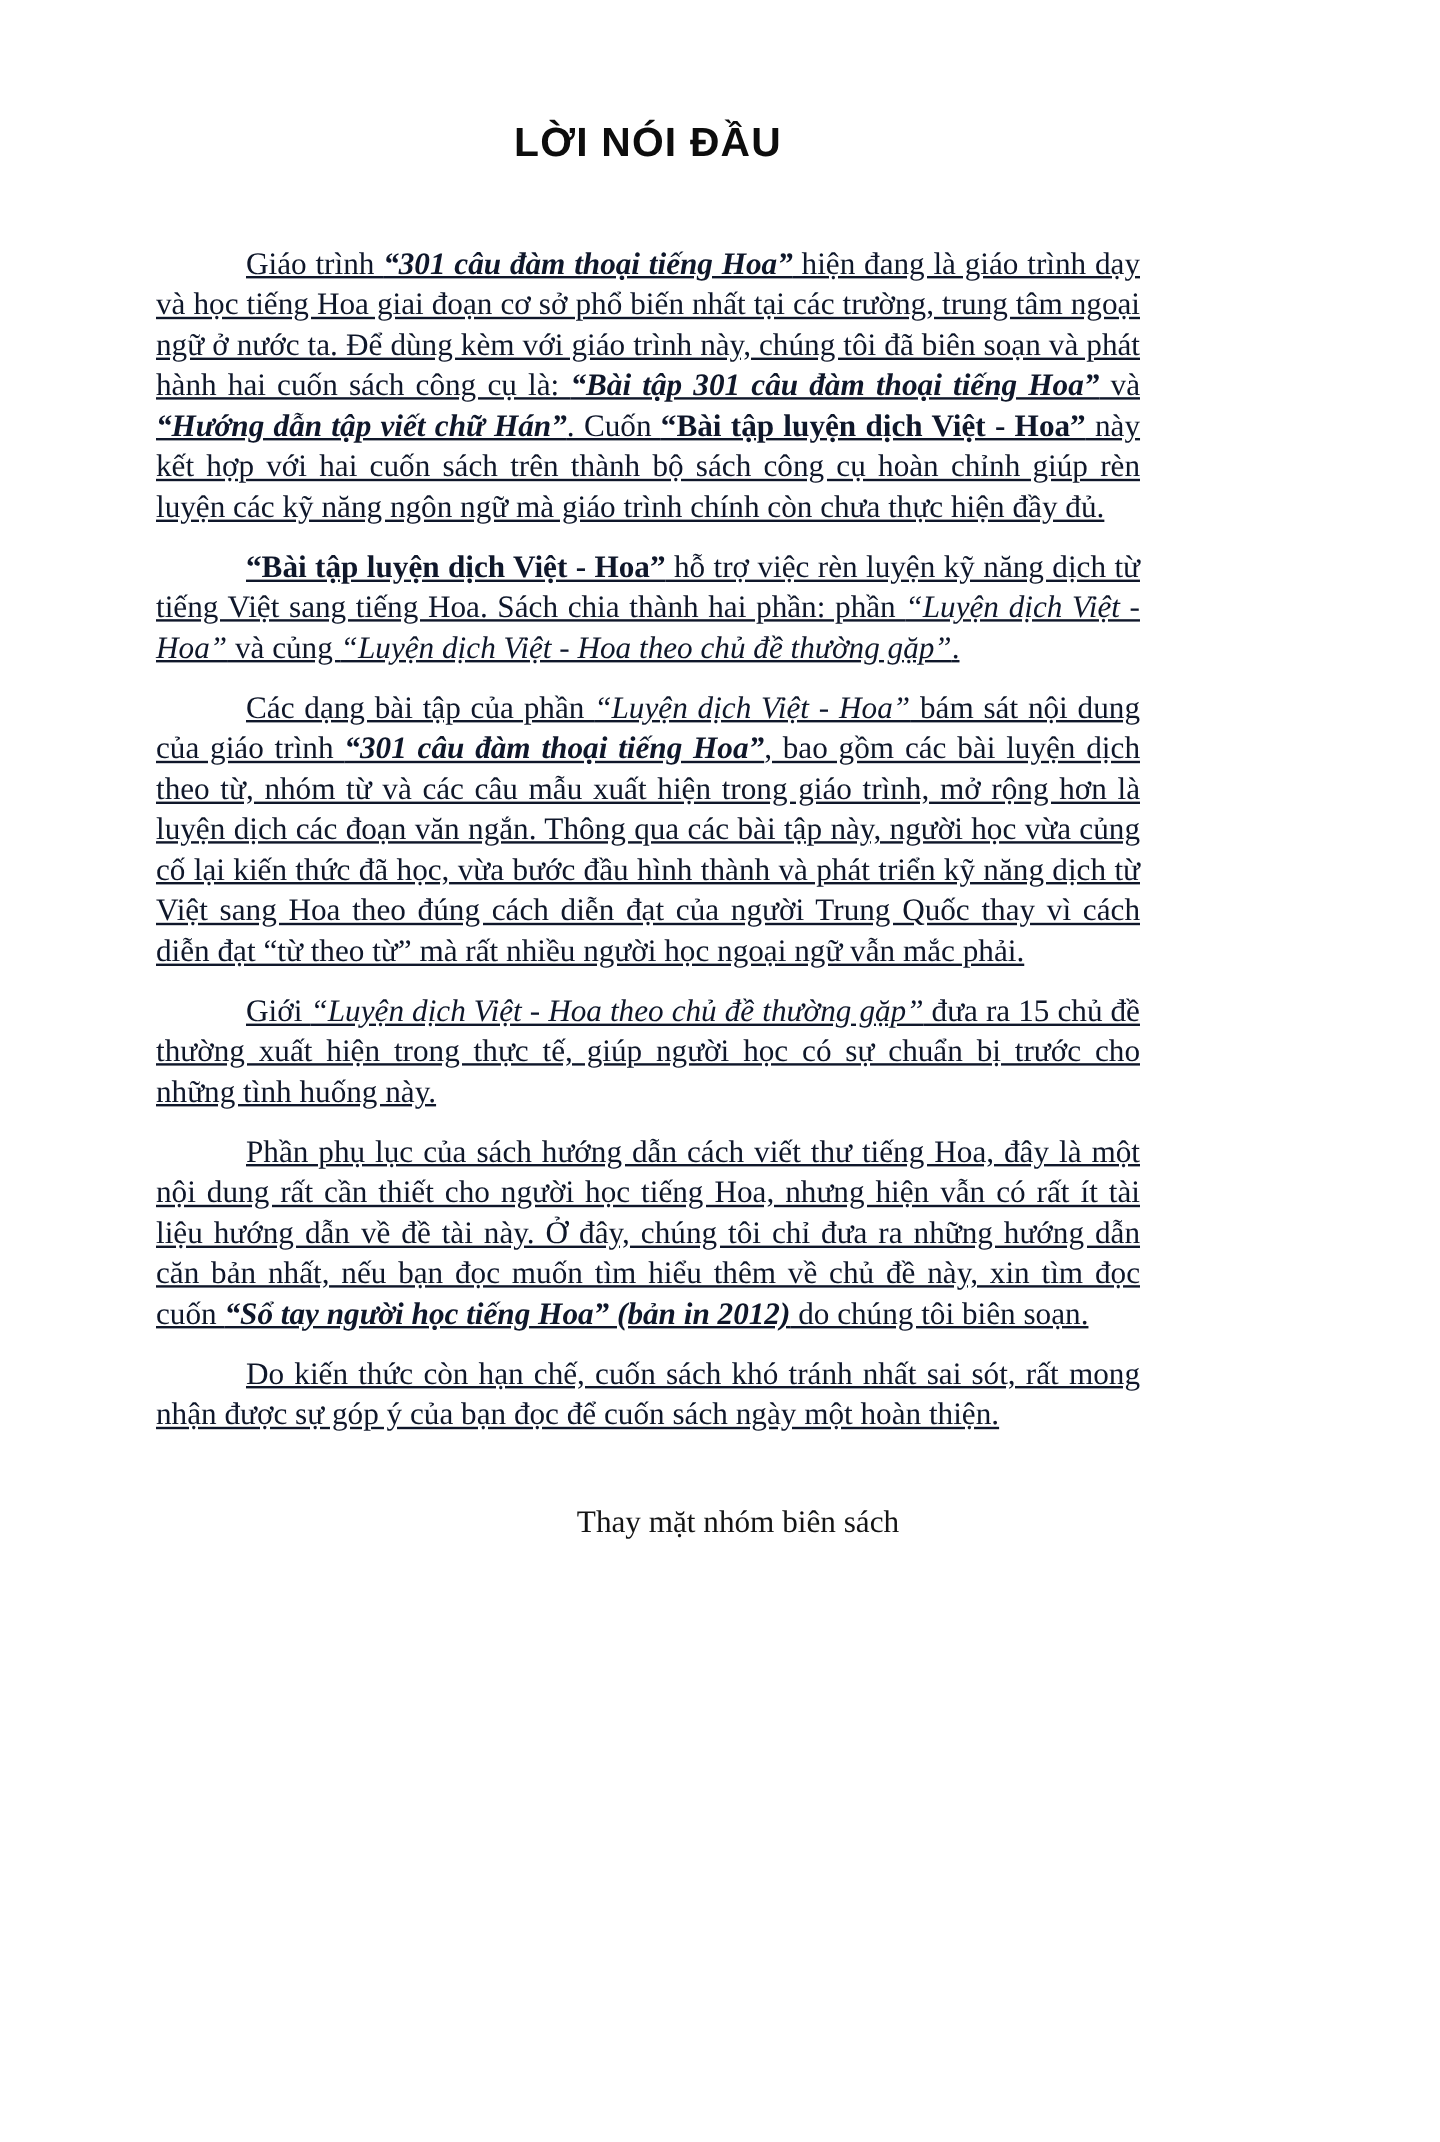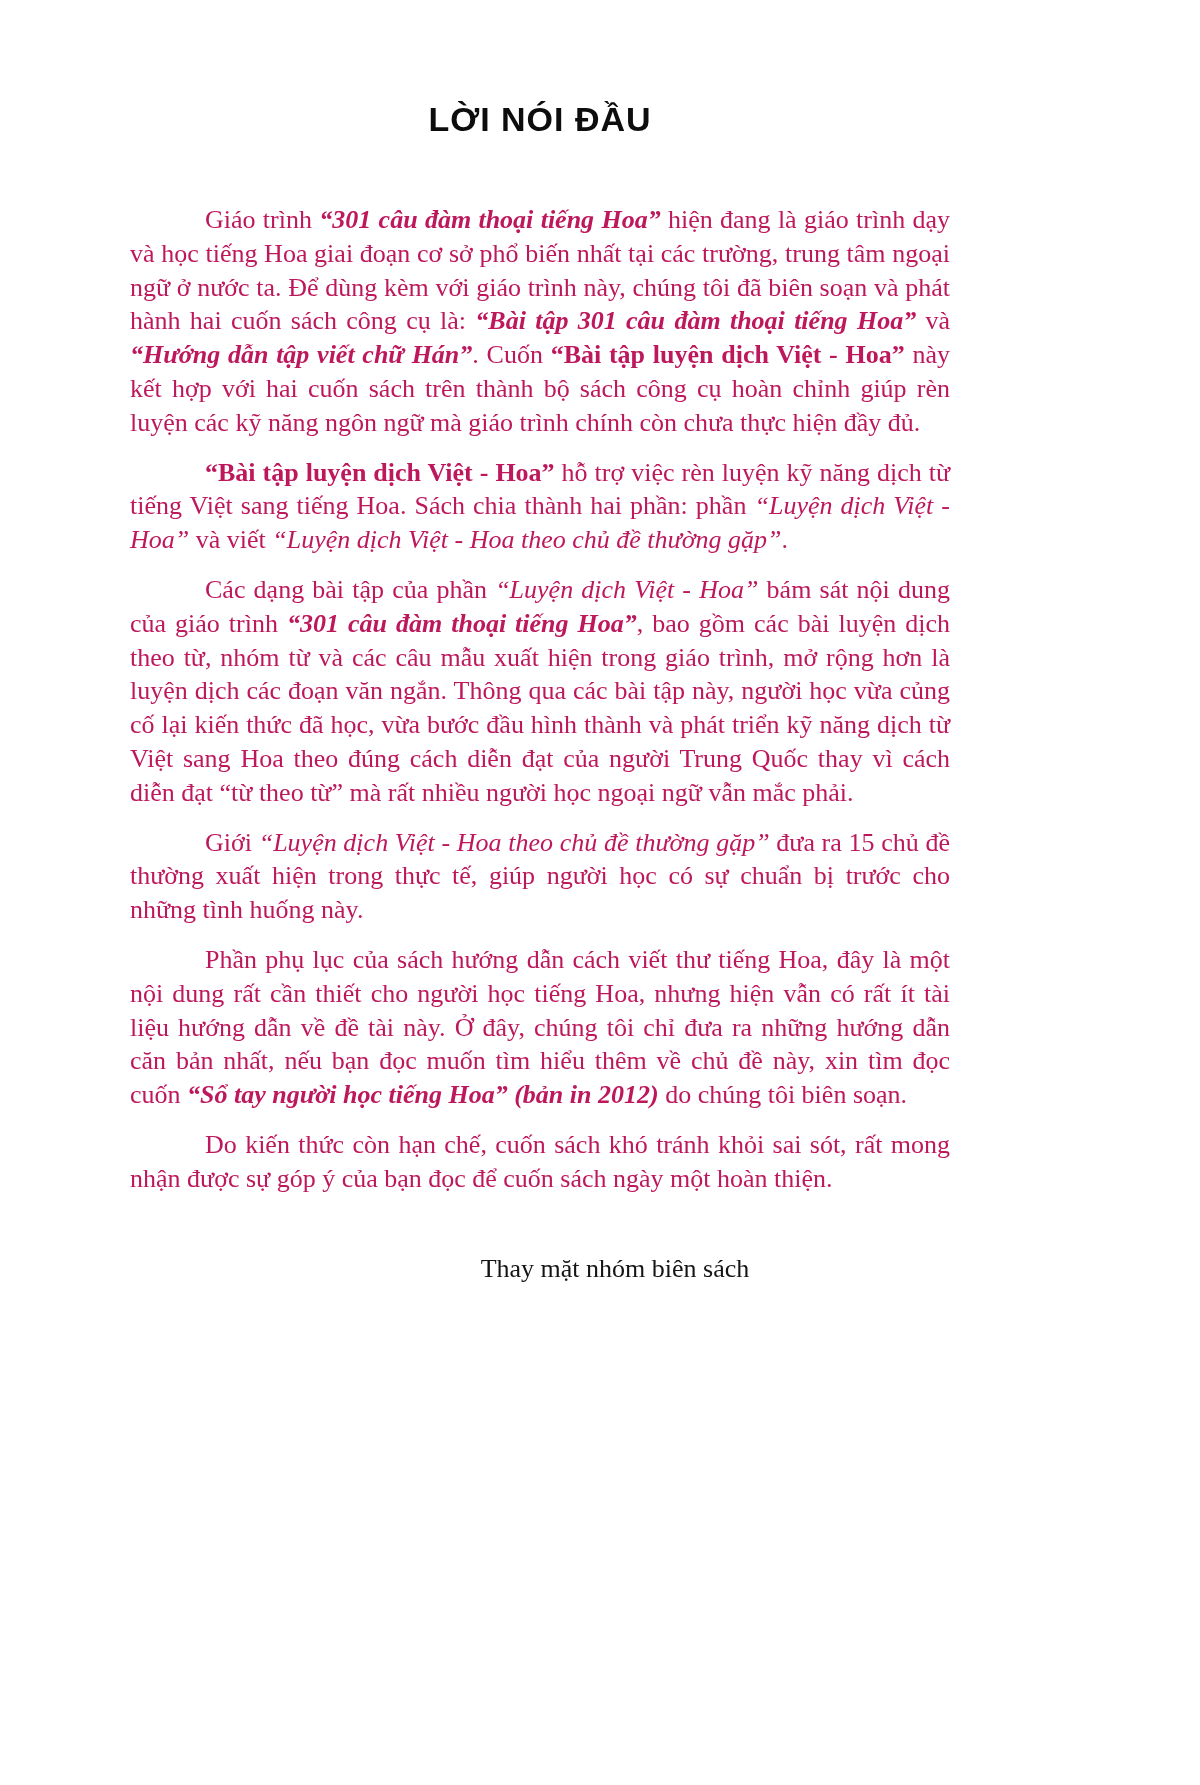--- a/index.html
+++ b/index.html
@@ -29,21 +29,22 @@
     color: #0d0d0d;
   }
   .doc-body {
     font-size: 26px;
     line-height: 1.3;
   }
   .para {
     margin: 0 0 16px 0;
     text-align: justify;
     text-indent: 75px;
-    color: #be185d;
+    color: #0f172a;
+    text-decoration: underline;
   }
   .r-b  { font-weight: bold; }
   .r-i  { font-style: italic; }
   .r-bi { font-weight: bold; font-style: italic; }
   .closing {
     margin-top: 58px;
     text-align: center;
     margin-left: 150px;
     font-size: 26px;
     color: #141414;
@@ -58,23 +59,23 @@
   }
 </style>
 </head>
 <body>
 
 <div class="page">
   <h1 class="doc-title">LỜI NÓI ĐẦU</h1>
 
   <div class="doc-body">
       <p class="para"><span>Giáo trình </span><span class="r-bi">“301 câu đàm thoại tiếng Hoa”</span><span> hiện đang là giáo trình dạy và học tiếng Hoa giai đoạn cơ sở phổ biến nhất tại các trường, trung tâm ngoại ngữ ở nước ta. Để dùng kèm với giáo trình này, chúng tôi đã biên soạn và phát hành hai cuốn sách công cụ là: </span><span class="r-bi">“Bài tập 301 câu đàm thoại tiếng Hoa”</span><span> và </span><span class="r-bi">“Hướng dẫn tập viết chữ Hán”</span><span>. Cuốn </span><span class="r-b">“Bài tập luyện dịch Việt - Hoa”</span><span> này kết hợp với hai cuốn sách trên thành bộ sách công cụ hoàn chỉnh giúp rèn luyện các kỹ năng ngôn ngữ mà giáo trình chính còn chưa thực hiện đầy đủ.</span></p>
-      <p class="para"><span class="r-b">“Bài tập luyện dịch Việt - Hoa”</span><span> hỗ trợ việc rèn luyện kỹ năng dịch từ tiếng Việt sang tiếng Hoa. Sách chia thành hai phần: phần </span><span class="r-i">“Luyện dịch Việt - Hoa”</span><span> và viết </span><span class="r-i">“Luyện dịch Việt - Hoa theo chủ đề thường gặp”</span><span>.</span></p>
+      <p class="para"><span class="r-b">“Bài tập luyện dịch Việt - Hoa”</span><span> hỗ trợ việc rèn luyện kỹ năng dịch từ tiếng Việt sang tiếng Hoa. Sách chia thành hai phần: phần </span><span class="r-i">“Luyện dịch Việt - Hoa”</span><span> và củng </span><span class="r-i">“Luyện dịch Việt - Hoa theo chủ đề thường gặp”</span><span>.</span></p>
       <p class="para"><span>Các dạng bài tập của phần </span><span class="r-i">“Luyện dịch Việt - Hoa”</span><span> bám sát nội dung của giáo trình </span><span class="r-bi">“301 câu đàm thoại tiếng Hoa”</span><span>, bao gồm các bài luyện dịch theo từ, nhóm từ và các câu mẫu xuất hiện trong giáo trình, mở rộng hơn là luyện dịch các đoạn văn ngắn. Thông qua các bài tập này, người học vừa củng cố lại kiến thức đã học, vừa bước đầu hình thành và phát triển kỹ năng dịch từ Việt sang Hoa theo đúng cách diễn đạt của người Trung Quốc thay vì cách diễn đạt “từ theo từ” mà rất nhiều người học ngoại ngữ vẫn mắc phải.</span></p>
       <p class="para"><span>Giới </span><span class="r-i">“Luyện dịch Việt - Hoa theo chủ đề thường gặp”</span><span> đưa ra 15 chủ đề thường xuất hiện trong thực tế, giúp người học có sự chuẩn bị trước cho những tình huống này.</span></p>
       <p class="para"><span>Phần phụ lục của sách hướng dẫn cách viết thư tiếng Hoa, đây là một nội dung rất cần thiết cho người học tiếng Hoa, nhưng hiện vẫn có rất ít tài liệu hướng dẫn về đề tài này. Ở đây, chúng tôi chỉ đưa ra những hướng dẫn căn bản nhất, nếu bạn đọc muốn tìm hiểu thêm về chủ đề này, xin tìm đọc cuốn </span><span class="r-bi">“Sổ tay người học tiếng Hoa” (bản in 2012)</span><span> do chúng tôi biên soạn.</span></p>
-      <p class="para"><span>Do kiến thức còn hạn chế, cuốn sách khó tránh khỏi sai sót, rất mong nhận được sự góp ý của bạn đọc để cuốn sách ngày một hoàn thiện.</span></p>
+      <p class="para"><span>Do kiến thức còn hạn chế, cuốn sách khó tránh nhất sai sót, rất mong nhận được sự góp ý của bạn đọc để cuốn sách ngày một hoàn thiện.</span></p>
     </div>
 
   <div class="closing">
     <p class="byline">Thay mặt nhóm biên sách</p>
   </div>
 </div>
 
 </body></html>

